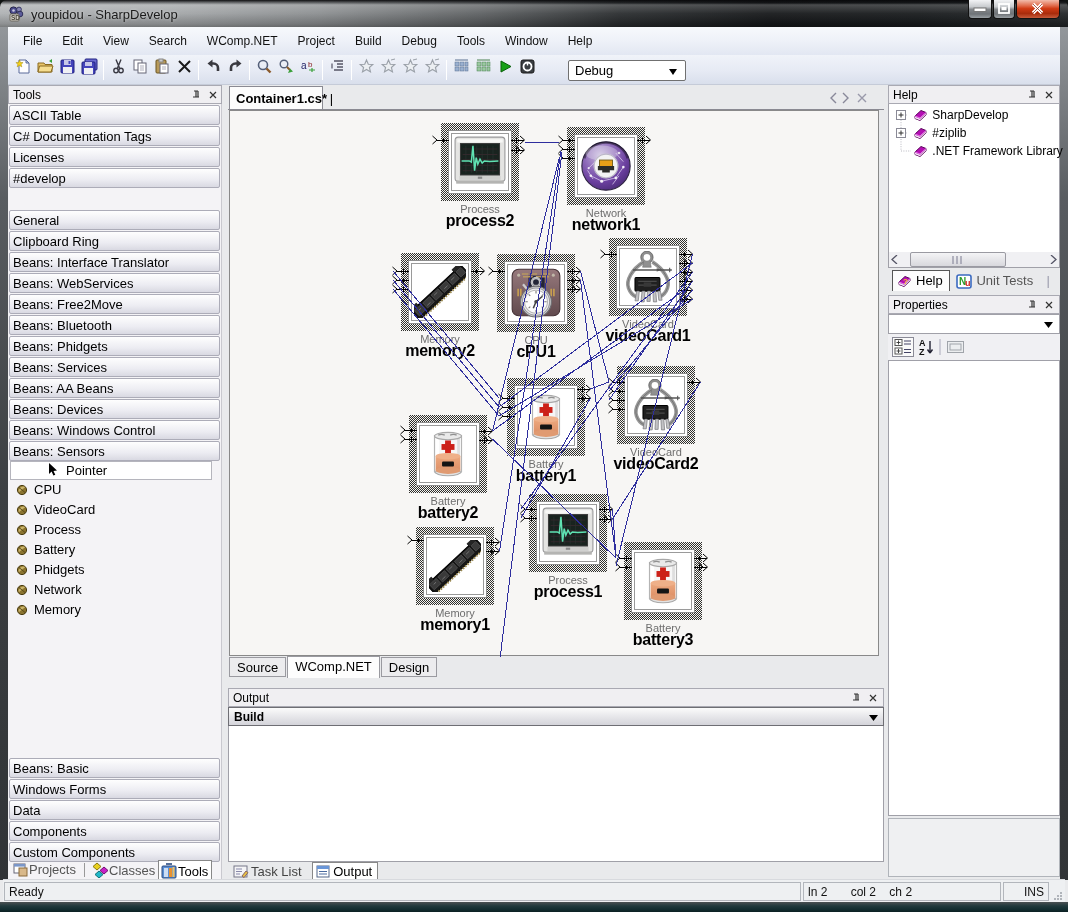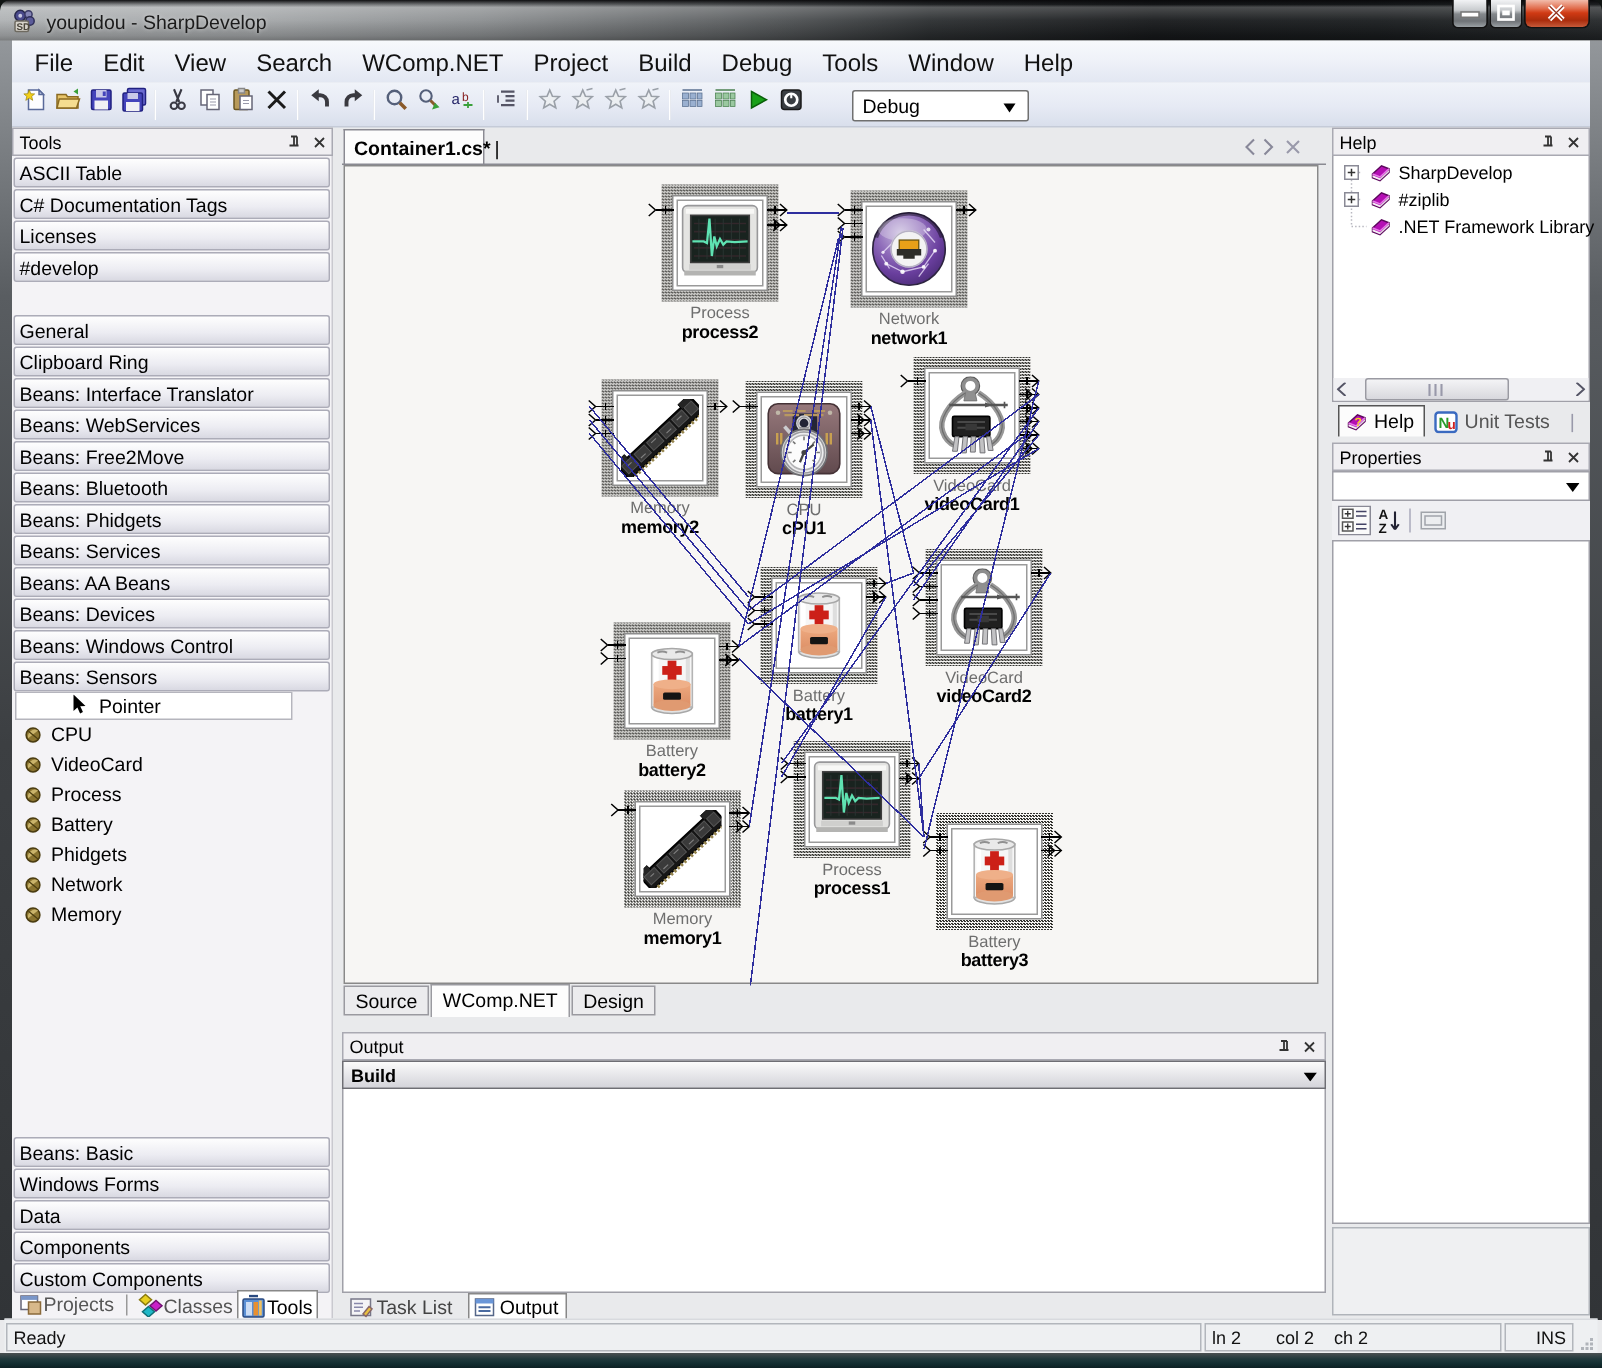--- a/index.html
+++ b/index.html
@@ -26,61 +26,61 @@
 #btn-min { left:968px; width:24px; border-radius:0 0 4px 4px;
   background:linear-gradient(180deg,#f2f3f5 0%,#c8cbce 38%,#84888c 52%,#6f7377 78%,#9aa0a4 100%); }
 #btn-max { left:993px; width:22px; border-radius:0 0 4px 4px;
   background:linear-gradient(180deg,#f2f3f5 0%,#c8cbce 38%,#84888c 52%,#6f7377 78%,#9aa0a4 100%); }
 #btn-close { left:1016px; width:44px; border-radius:0 0 5px 5px;
   background:linear-gradient(180deg,#f2bcab 0%,#e06a4a 32%,#d03a14 48%,#aa2c0c 75%,#c65a3a 100%); }
 
 
 #menubar { left:8px; top:27px; width:1052px; height:28px; padding-left:5px;
   background:linear-gradient(180deg,#f7f9fc 0%,#eef1f8 50%,#e2e7f2 100%); }
-#menubar span { display:inline-block; padding:7px 10px 0 10px; font-size:16px; color:#111; height:28px; }
+#menubar span { display:inline-block; padding:7px 10px 0 10px; font-size:12px; color:#111; height:28px; }
 #toolbar { left:8px; top:55px; width:1052px; height:30px; padding-left:4px;
   background:linear-gradient(180deg,#f0f3f9 0%,#e6eaf4 55%,#d9dfec 100%); border-bottom:1px solid #c5cbd8; }
 .tsep { display:inline-block; width:1px; height:20px; background:#b9bfcc; border-right:1px solid #fff; margin:5px 3px 0 3px; vertical-align:top; }
 .tico { display:inline-block; width:17px; height:17px; margin:3px 2.5px 0 2.5px; vertical-align:top; }
 #combo-debug { left:568px; top:60px; width:118px; height:21px; background:#fff; border:1px solid #707070; border-radius:2px; font-size:13px; padding:2px 6px; color:#000; }
 #combo-debug:after { content:""; position:absolute; right:8px; top:8px; border:4px solid transparent; border-top:6px solid #000; }
 
 
 .ptitle { position:absolute; height:19px; background:#f0eff2; border:1px solid #a9a9b2; font-size:12px; color:#000; padding:2px 4px; }
 .pinx { position:absolute; top:3px; width:30px; height:13px; }
 
 
 #tools { left:8px; top:85px; width:214px; height:794px; background:#f4f3f6; border-right:1px solid #c9c9cf; }
 .cat { position:absolute; left:1px; width:211px; height:20px;
   background:linear-gradient(180deg,#fefefe,#ececf2 60%,#d9d9e2);
   border:1px solid #acacb8; border-radius:2px; font-size:13px; color:#000; padding:2px 0 0 3px; }
 .titem { position:absolute; left:2px; width:209px; height:19px; font-size:13px; color:#000; padding:1px 0 0 6px; }
 .titem svg { vertical-align:-2px; margin-right:6px; }
-.titem.sel { background:#fff; border:1px solid #b5b5bd; width:185px;padding-left:36px; }
+.titem.sel { background:#fff; border:1px solid #b5b5bd; width:202px;padding-left:36px; }
 #ltabs { left:8px; top:861px; width:214px; height:19px; font-size:13px; color:#555; }
 .ltab { position:absolute; top:0; height:14px; padding:1px 3px 0 2px; }
 .ltab svg { vertical-align:-3px; }
 .ltab.on { background:#fff; border:1px solid #888; border-bottom:none; color:#000; top:-1px; height:21px; padding-top:2px; }
 
 
 #doctab { left:229px; top:86px; width:94px; height:24px; background:#fcfcfc; border:1px solid #8a8a92; border-bottom:none; font-size:13px; font-weight:bold; padding:4px 0 0 6px; }
 #docnav { left:830px; top:92px; font-size:12px; color:#8a8a92; }
 #canvas { left:229px; top:110px; width:650px; height:546px; background:#f7f6f4; border:1px solid #898989; }
 #canvsvg { position:absolute; left:0; top:0; width:650px; height:546px; }
 .pl { stroke:#000; stroke-width:1; }
 .pk { stroke:#000; stroke-width:1; fill:none; shape-rendering:auto; }
 .bl { stroke:#2e2e9e; stroke-width:1; }
 .comp { position:absolute; width:78px; height:78px; padding:7px;
   background:repeating-conic-gradient(#30302c 0% 25%, #f6f5f3 0% 50%) 0 0/2px 2px; }
 .cbox { position:relative; width:64px; height:64px; background:#fff; border:1px solid #8e8e8e; }
 .cbox:before { content:""; position:absolute; left:2px; top:2px; width:56px; height:56px; border:1px solid #9a9a9a; }
 .cbox svg { display:block; position:absolute; left:5px; top:5px; }
 .clab { position:absolute; top:80px; left:-41px; width:160px; text-align:center; line-height:12px; font-size:11px; }
 .clab .t { color:#6e6e6e; }
-.clab b { color:#000; font-size:12px; letter-spacing:-0.2px; }
+.clab b { color:#000; font-size:16px; letter-spacing:-0.2px; }
 #dtabs { left:229px; top:657px; font-size:13px; color:#000; }
 .dtab { display:inline-block; height:20px; padding:2px 7px 0 7px; background:#ececee; border:1px solid #9a9aa0; margin-right:1px; vertical-align:top; }
 .dtab.on { background:#fdfdfd; height:22px; margin-top:-1px; border-bottom:none; }
 
 
 #out-title { left:228px; top:688px; width:656px; }
 #out-build { left:228px; top:707px; width:656px; height:19px; background:linear-gradient(180deg,#fbfbfb,#e3e3e7 60%,#d4d4da); border:1px solid #6e6e74; font-size:12px; font-weight:bold; padding:2px 5px; }
 #out-white { left:228px; top:726px; width:656px; height:136px; background:#fff; border:1px solid #a0a0a8; border-top:none; }
 #otabs { left:230px; top:862px; font-size:13px; color:#444; }
 .otab { display:inline-block; height:19px; padding:1px 5px 0 3px; margin-right:2px; }

